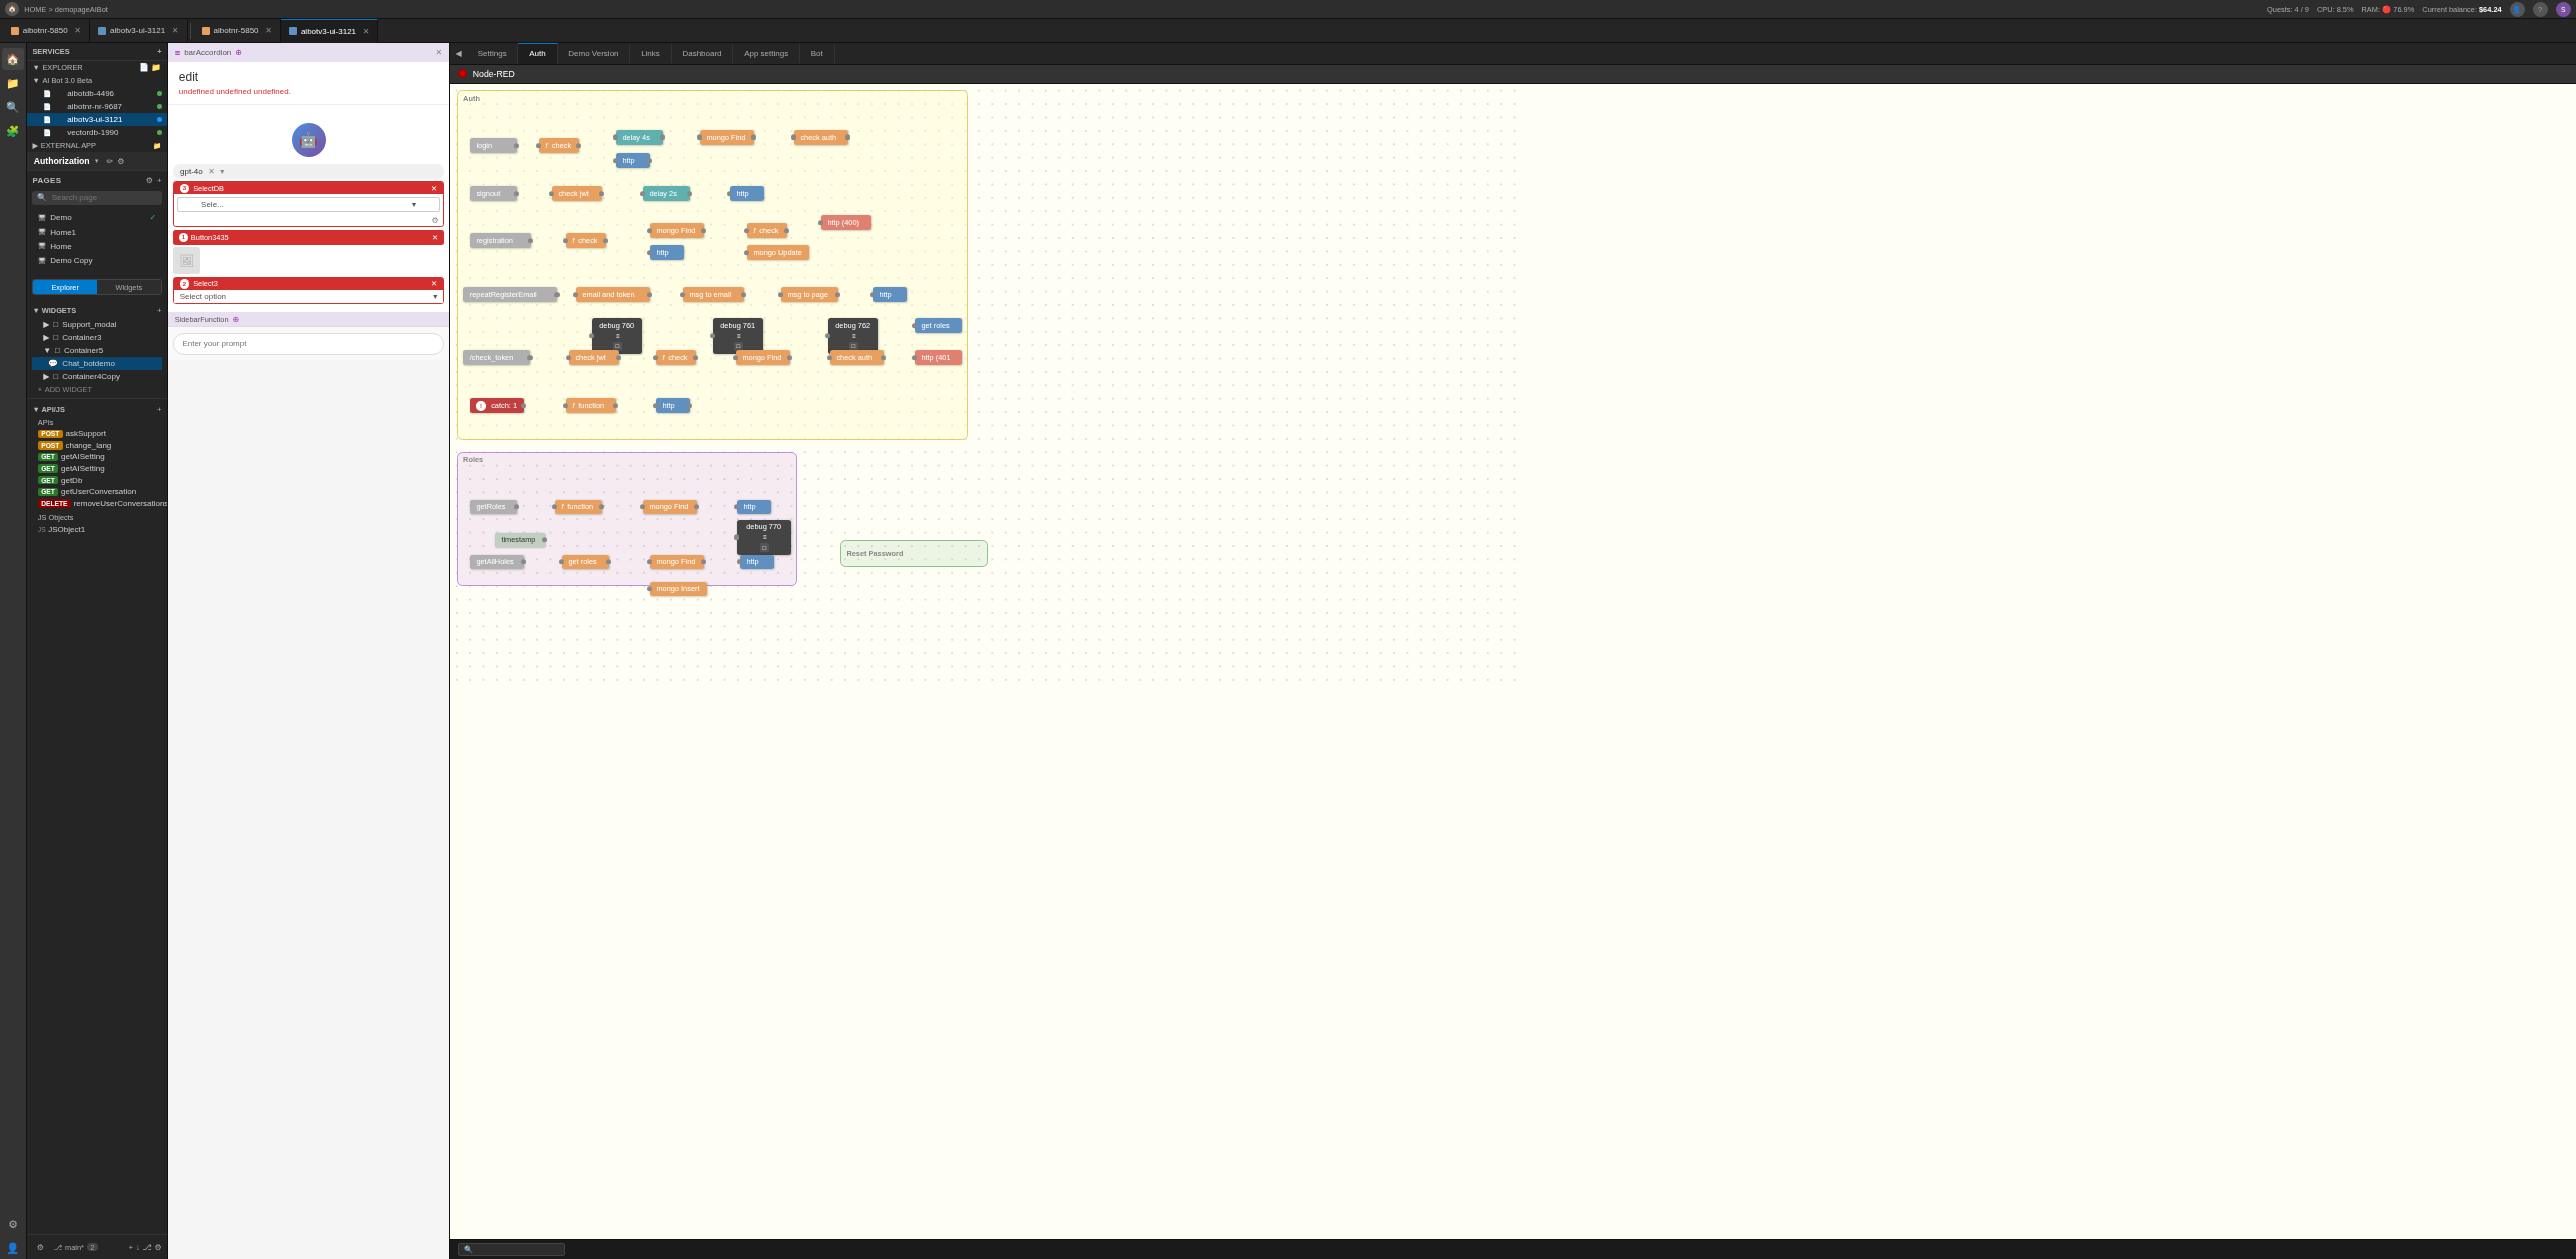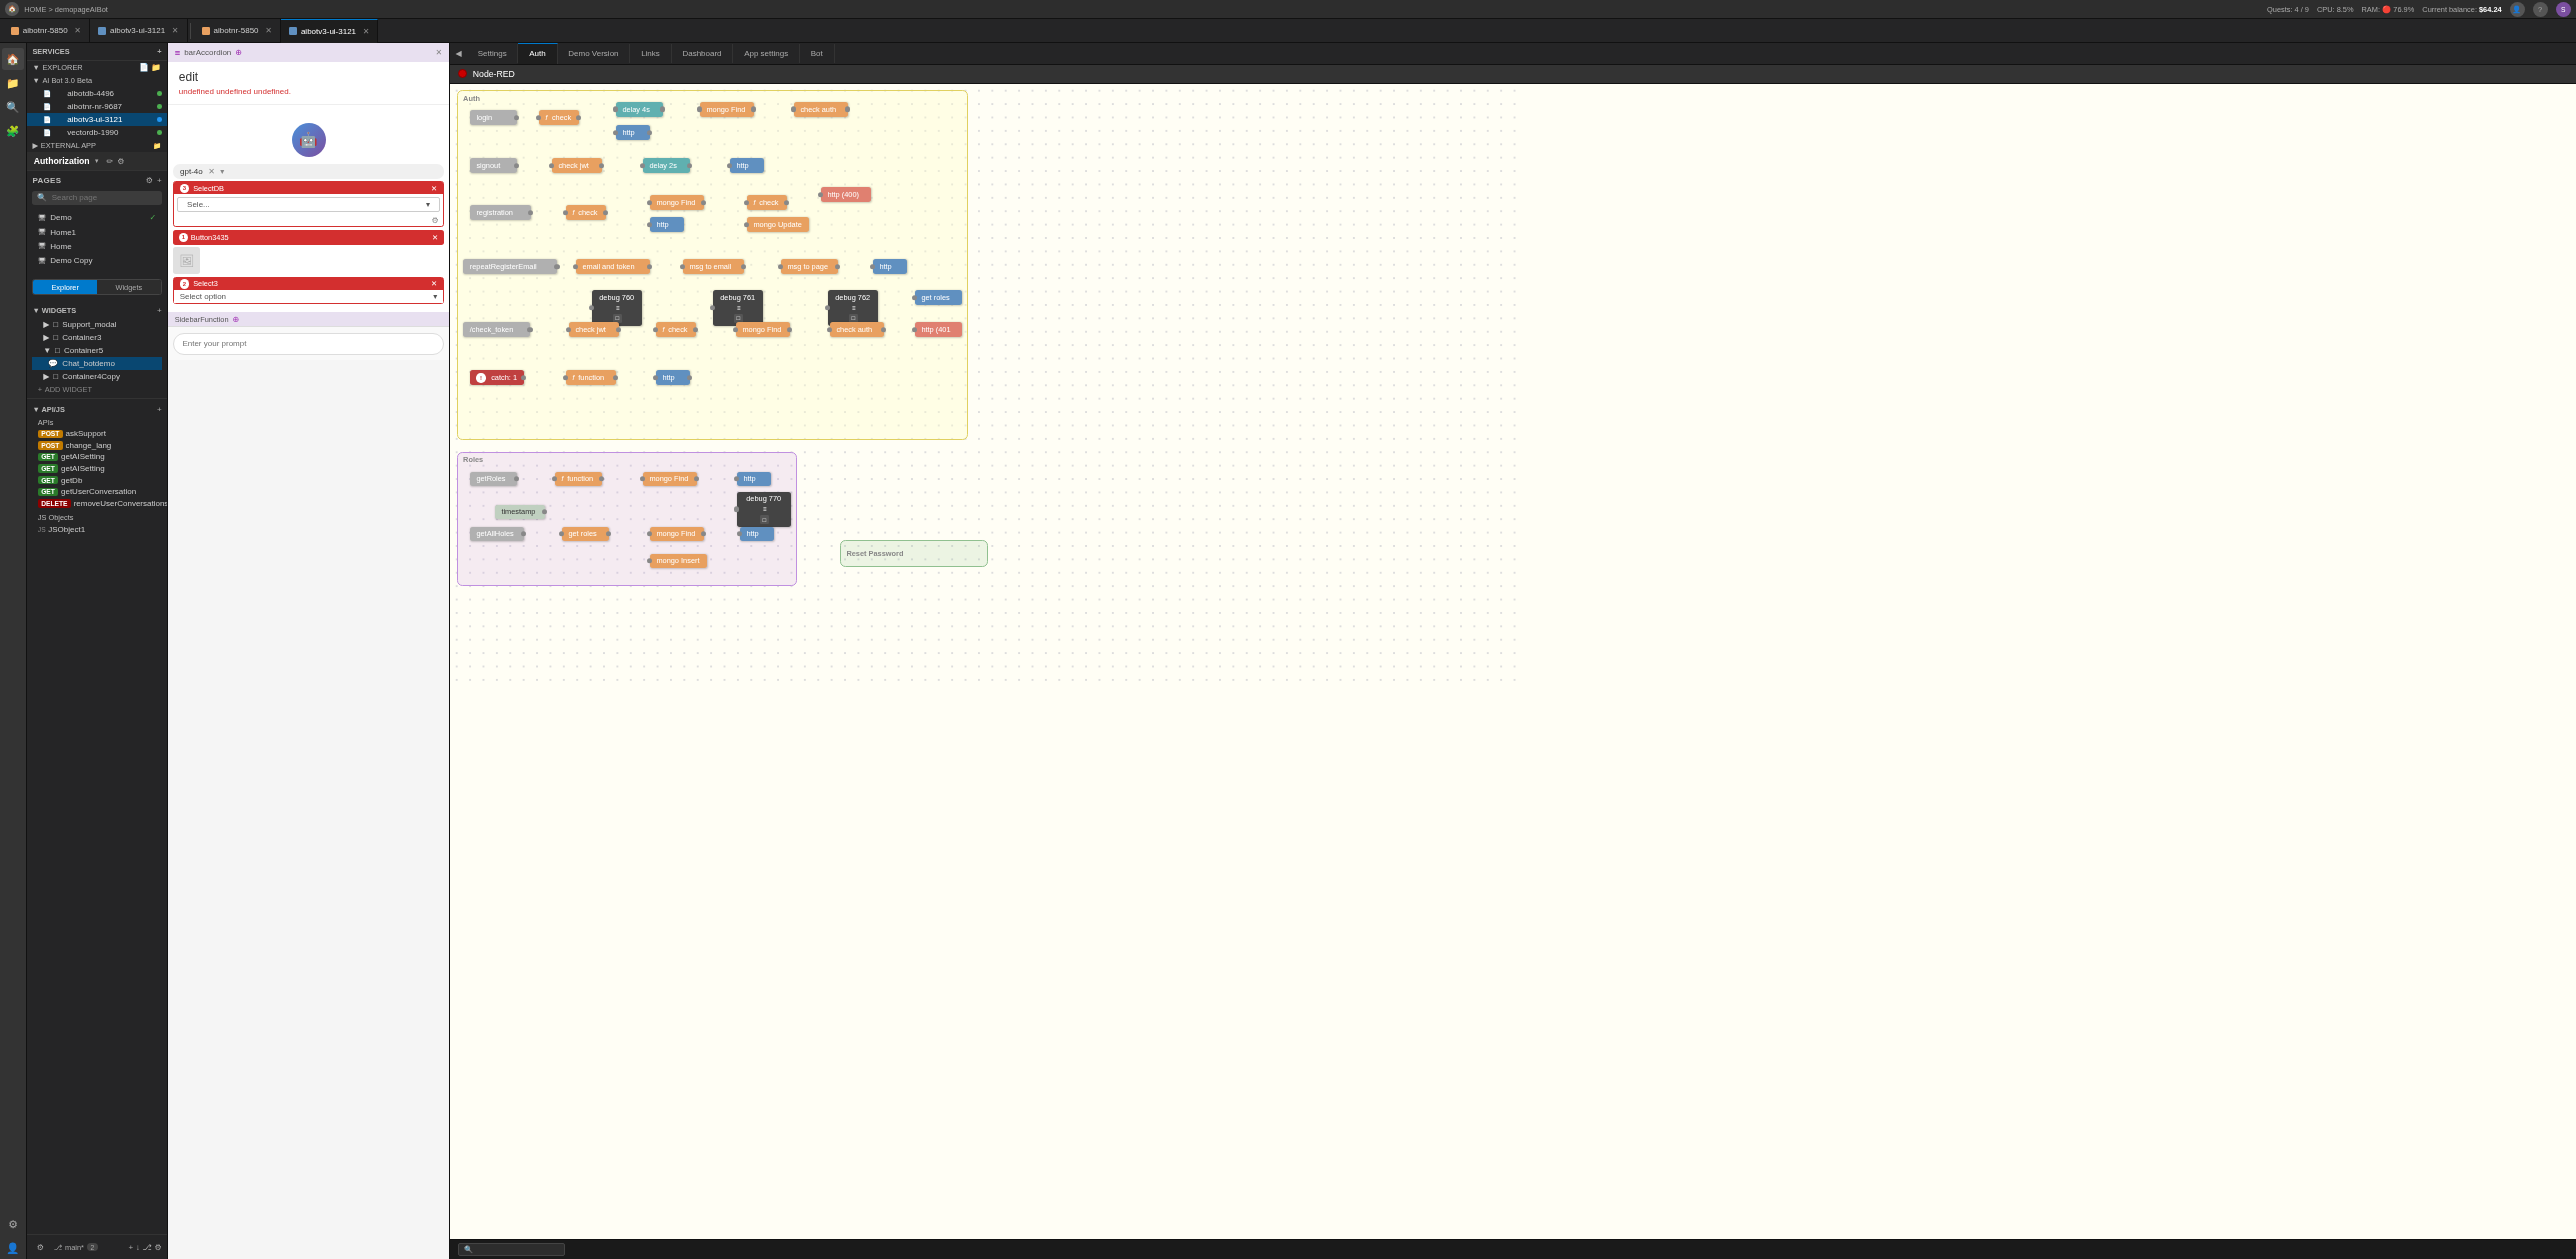--- a/index.html
+++ b/index.html
@@ -87,21 +87,21 @@
     .right-tabs-row { display: flex; align-items: center; background: #252526; border-bottom: 0.7px solid #111; }
     .right-tab { padding: 5.4px 10.8px; font-size: 8px; cursor: pointer; color: #aaa; border-right: 0.7px solid #333; }
     .right-tab.active { background: #1e1e1e; color: #fff; border-top: 1.3px solid #007acc; }
     .collapse-btn { padding: 5.4px; cursor: pointer; color: #aaa; }
 
     .node-red-header { display: flex; align-items: center; gap: 5.4px; padding: 4px 8px; background: #333; border-bottom: 0.7px solid #111; }
 
     .flow-area { flex: 1; overflow: auto; background: #fffef5; position: relative; }
     .flow-canvas { position: relative; width: 1076px; height: 605px; background: #fffef5; background-image: radial-gradient(circle, #ddd 0.7px, transparent 0.7px); background-size: 13.4px 13.4px; }
 
-    .nr-node { position: absolute; border-radius: 2.7px; padding: 2.7px 6.7px; font-size: 7.4px; display: flex; align-items: center; gap: 2.7px; white-space: nowrap; cursor: pointer; box-shadow: 0.7px 0.7px 2px rgba(0,0,0,0.2); }
+    .nr-node { position: absolute; border-radius: 2.7px; padding: 2.7px 6.7px; font-size: 7.4px; display: flex; align-items: center; gap: 2.7px; white-space: nowrap; cursor: pointer; box-shadow: 0.7px 0.7px 2px rgba(0,0,0,0.2); margin-top: 28px; }
 
     .node-gray { background: #b0b0b0; color: #fff; }
     .node-orange { background: #e8a060; color: #fff; }
     .node-blue { background: #6090c0; color: #fff; }
     .node-dark { background: #444; color: #fff; flex-direction: column; }
     .node-teal { background: #60b0b0; color: #fff; }
     .node-salmon { background: #e08070; color: #fff; }
     .node-light { background: #c0d0c0; color: #333; }
 
     .bottom-status { display: flex; align-items: center; gap: 5.4px; padding: 2.7px 8px; background: #1a1a1a; border-top: 0.7px solid #111; font-size: 7.4px; color: #888; }
@@ -379,21 +379,21 @@
           <span style="color:#888;cursor:pointer;">✕</span>
           <span style="color:#888;cursor:pointer;">▾</span>
         </div>
 
         <div style="border:1.3px solid #d32f2f;border-radius:2.7px;margin:2.7px 0;">
           <div style="background:#d32f2f;color:#fff;padding:1.3px 5.4px;border-radius:1.3px 1.3px 0 0;display:flex;align-items:center;gap:4px;font-size:7.4px;">
             <span style="background:#fff;color:#d32f2f;border-radius:50%;width:9.4px;height:9.4px;display:inline-flex;align-items:center;justify-content:center;font-size:6px;font-weight:700;">3</span>
             <span>SelectDB</span>
             <span style="margin-left:auto;cursor:pointer;">✕</span>
           </div>
-          <div style="display:flex;align-items:center;justify-content:space-between;border:0.7px solid #ccc;border-radius:2px;padding:2px 9px;font-size:8px;color:#555;background:#fff;margin:2.7px;">
+          <div style="display:flex;align-items:center;justify-content:space-between;border:0.7px solid #ccc;border-radius:2px;padding:2px 23px;font-size:8px;color:#555;background:#fff;margin:2.7px;">
             <span>Sele...</span>
             <span>▾</span>
           </div>
           <div style="display:flex;justify-content:flex-end;padding:1.3px 4px;">
             <span style="color:#888;cursor:pointer;">⚙</span>
           </div>
         </div>
 
         <div style="background:#d32f2f;color:#fff;border-radius:2.7px;padding:2.7px 5.4px;font-size:7.4px;display:flex;align-items:center;gap:2.7px;margin:2.7px 0;">
           <span style="background:#fff;color:#d32f2f;border-radius:50%;width:9.4px;height:9.4px;display:inline-flex;align-items:center;justify-content:center;font-size:6px;font-weight:700;">1</span>

